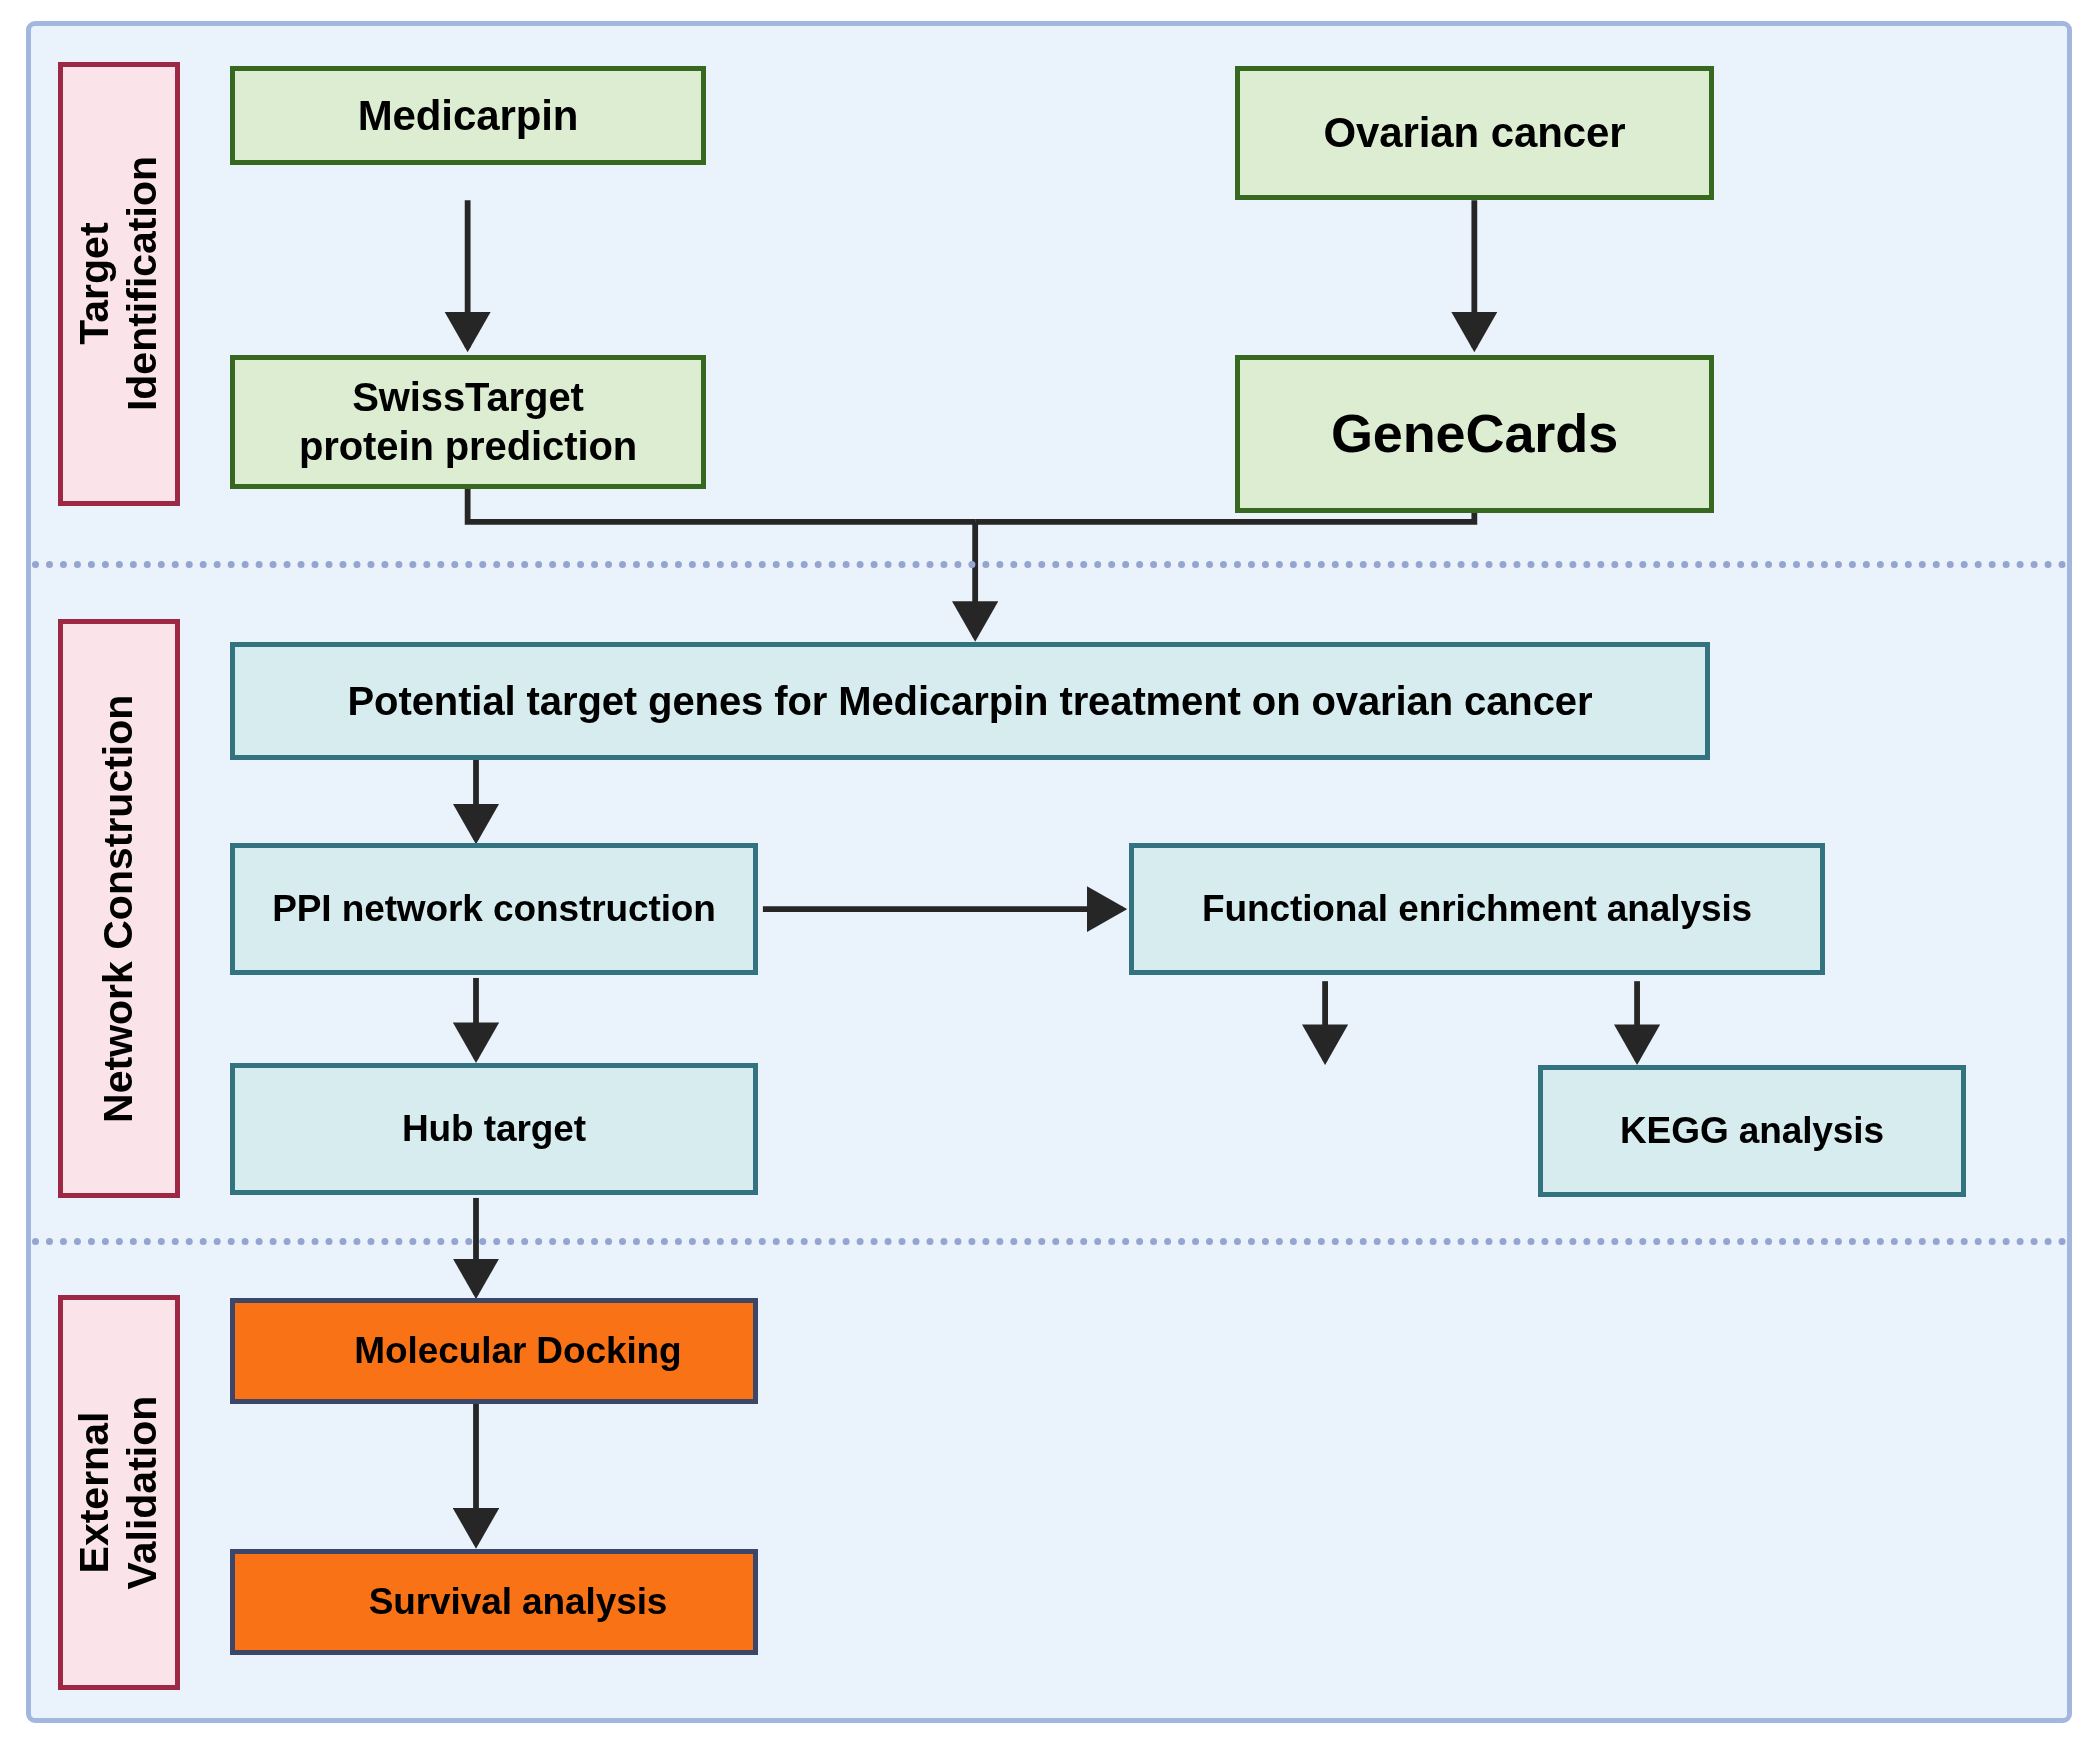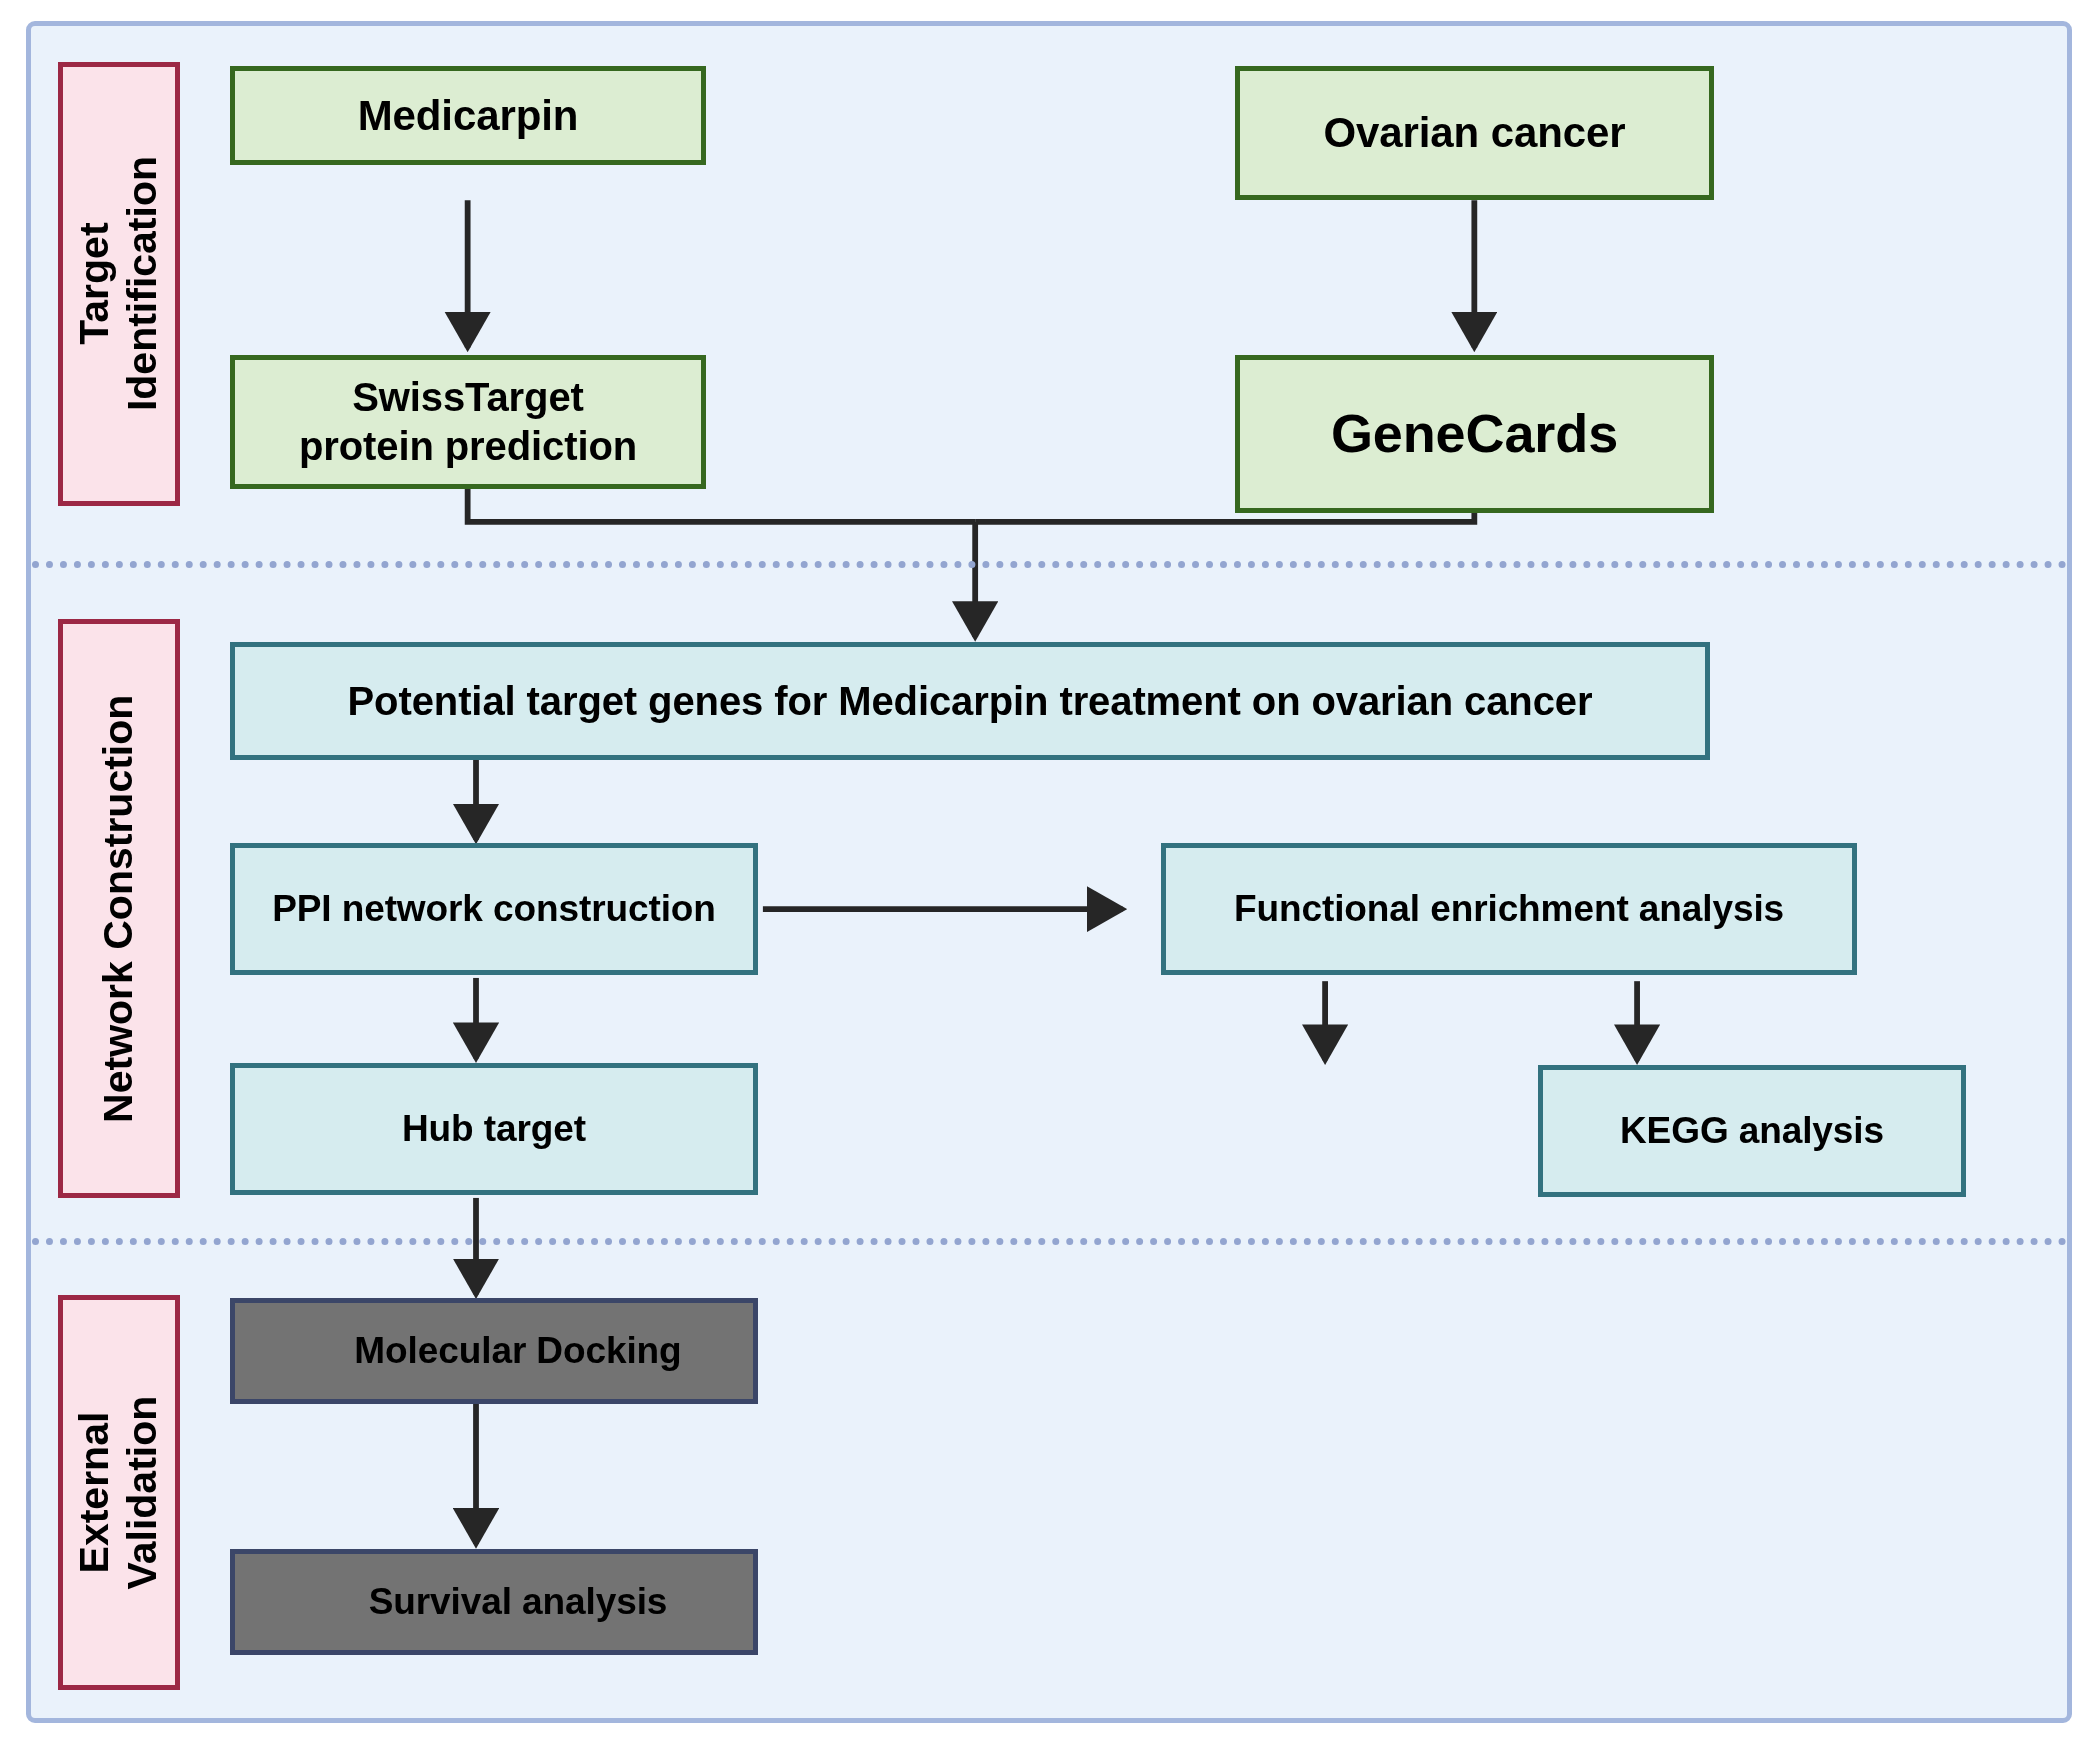--- a/index.html
+++ b/index.html
@@ -50,21 +50,21 @@
   }
   .node.green {
     background: #dcedd2;
     border: 5.8px solid #36681f;
   }
   .node.teal {
     background: #d6ecef;
     border: 5.8px solid #33727f;
   }
   .node.purple {
-    background: #737373;
+    background: #f97316;
     border: 5.8px solid #3b4668;
     padding-left: 48px;
   }
   .stage-label {
     position: absolute;
     box-sizing: border-box;
     background: #fbe3ea;
     border: 5.8px solid #9c2845;
     display: flex;
     align-items: center;
@@ -157,21 +157,21 @@
   </div>
 
   <div class="node teal" style="left:230px; top:642px; width:1480px; height:118px; font-size:40px;">
     <span>Potential target genes for Medicarpin treatment on ovarian cancer</span>
   </div>
 
   <div class="node teal" style="left:230px; top:843px; width:528px; height:132px; font-size:37px;">
     <span>PPI network construction</span>
   </div>
 
-  <div class="node teal" style="left:1129px; top:843px; width:696px; height:132px; font-size:37px;margin-left:32px;">
+  <div class="node teal" style="left:1129px; top:843px; width:696px; height:132px; font-size:37px;">
     <span>Functional enrichment analysis</span>
   </div>
 
   <div class="node teal" style="left:230px; top:1063px; width:528px; height:132px; font-size:37px;">
     <span>Hub target</span>
   </div>
 
 
   <div class="node teal" style="left:1538px; top:1065px; width:428px; height:132px; font-size:37px;">
     <span>KEGG analysis</span>

